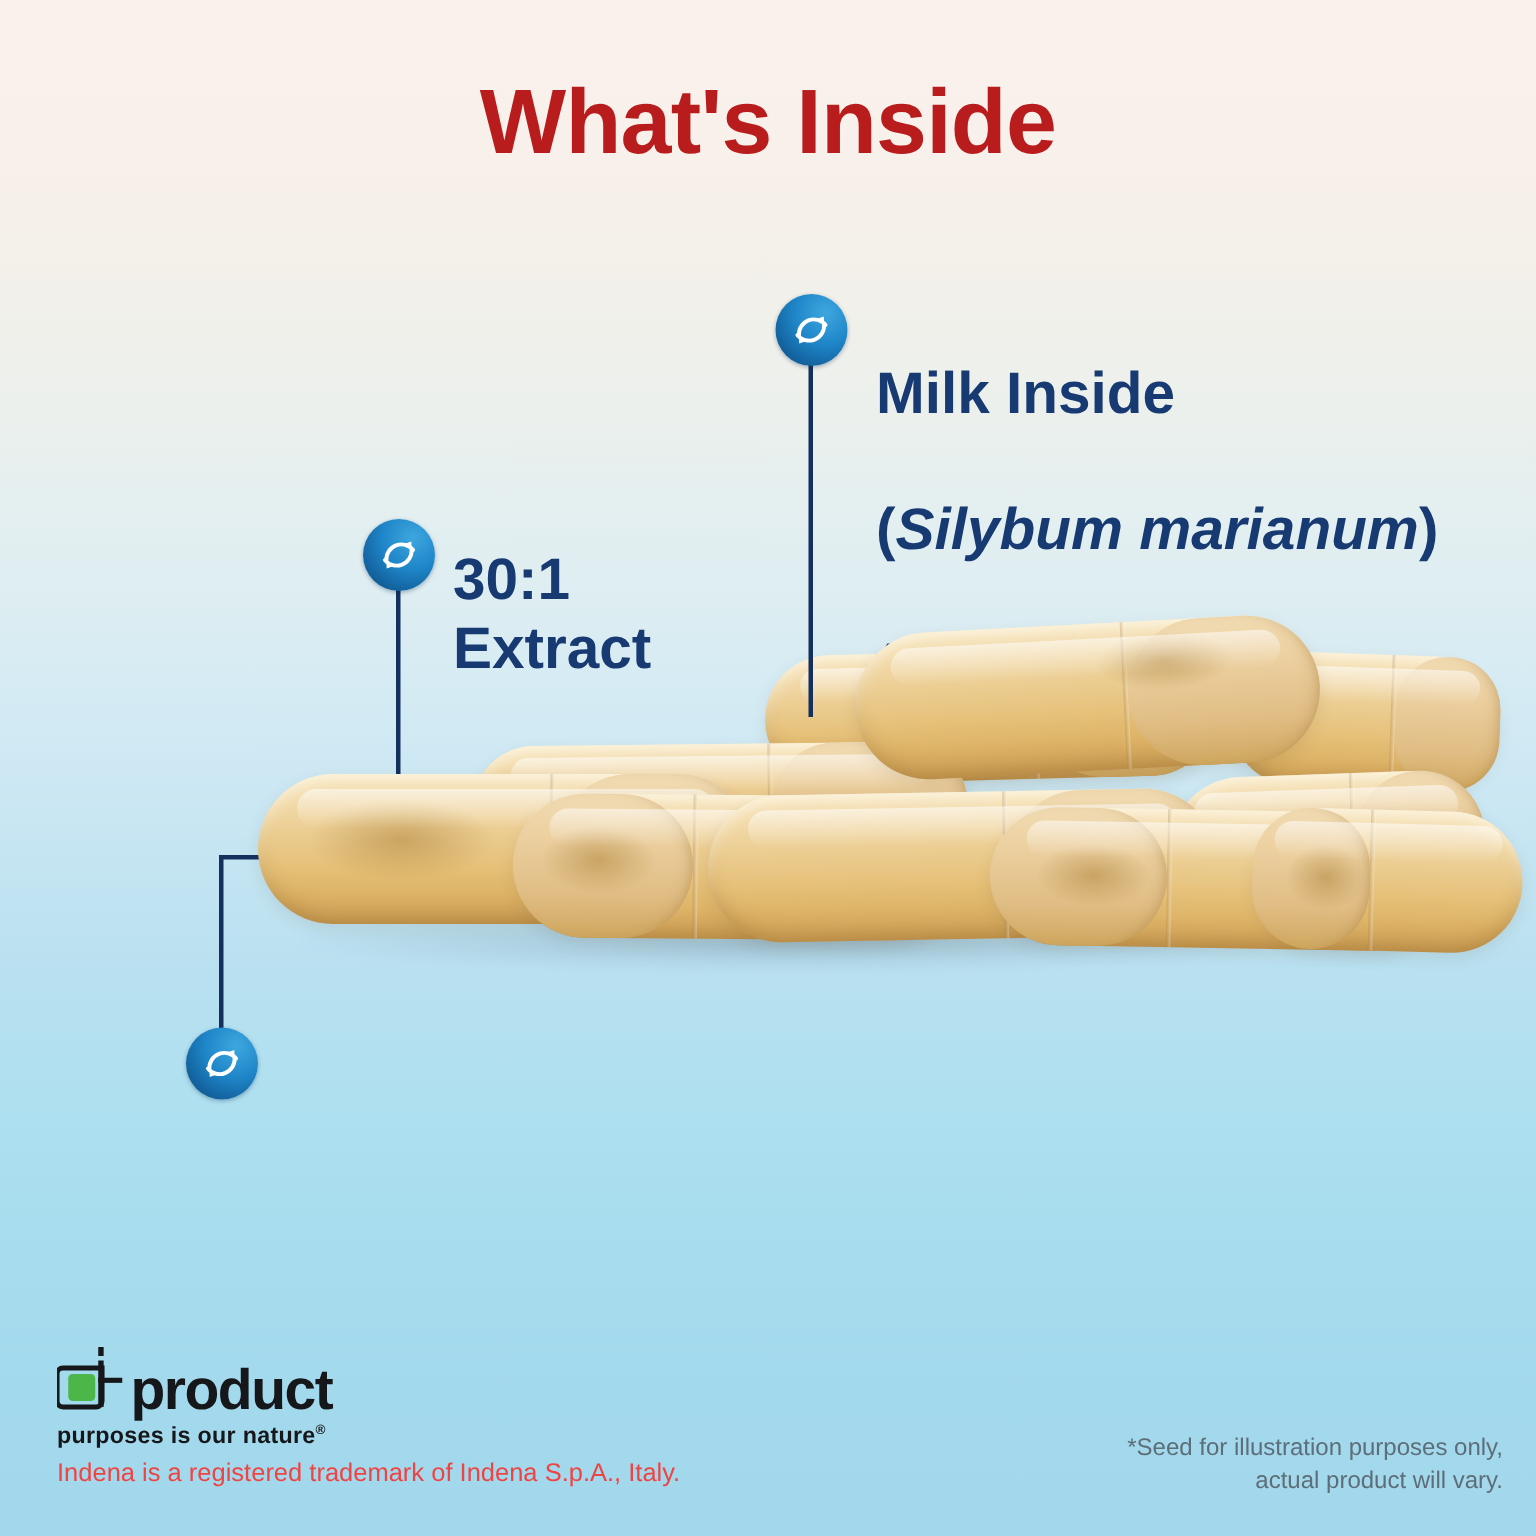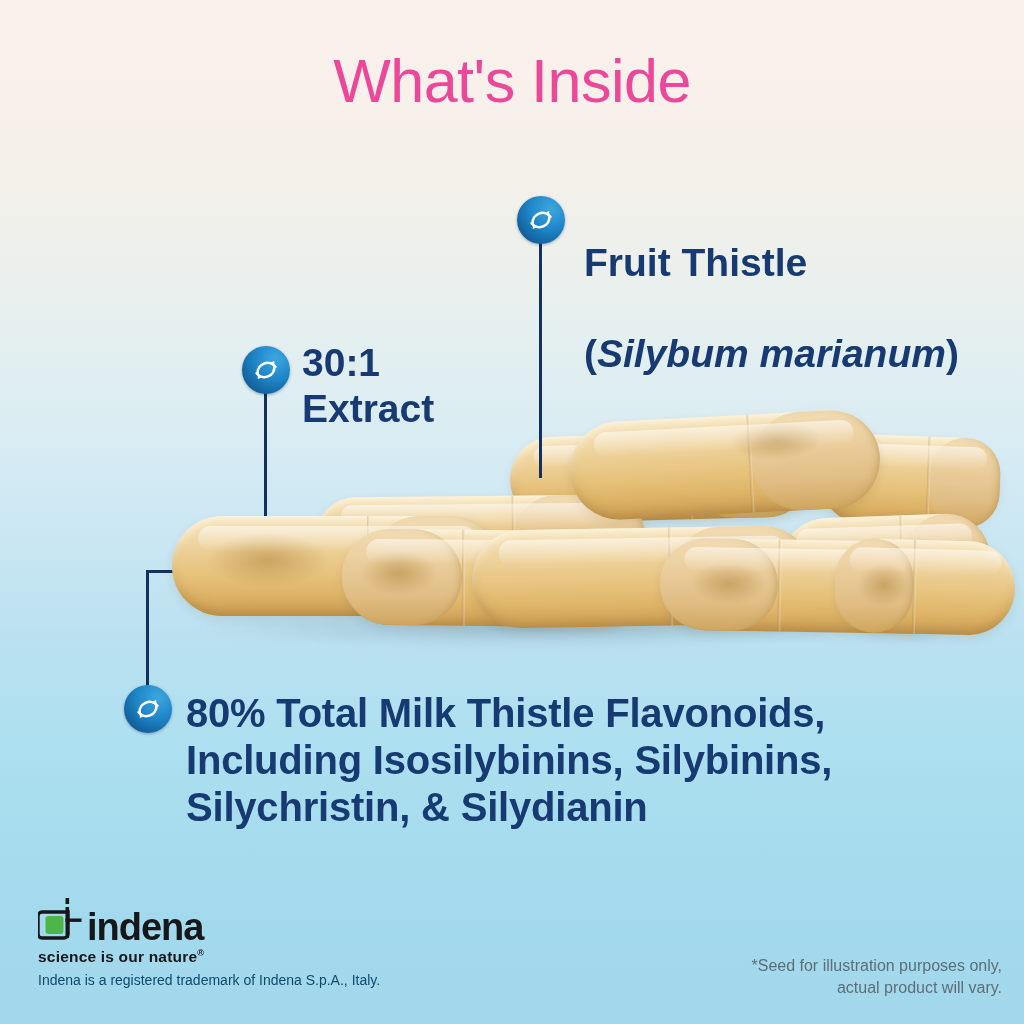--- a/index.html
+++ b/index.html
@@ -23,23 +23,23 @@
         #a3d8ec 100%);
     overflow:hidden;
     position:relative;
   }
   #stage { position:absolute; inset:0; }
 
   
   .title {
     position:absolute; left:0; right:0; top:46px;
     text-align:center;
-    font-size:61px; font-weight:normal;
+    font-size:61px; font-weight:bold;
     letter-spacing:-0.5px;
-    color:#ec4899;
+    color:#b91c1c;
   }
 
   
   .pile { position:absolute; left:180px; top:398px; width:700px; height:245px; }
   .cap {
     position:absolute;
     border-radius:999px;
     background:linear-gradient(to bottom,
         #f6e3bc 0%, #f3dcae 14%, #edd097 34%,
         #e5c078 62%, #dcb165 82%, #cfa258 100%);
@@ -97,41 +97,41 @@
 
   .callout-text {
     position:absolute;
     color:#173a72;
     font-weight:bold;
     line-height:1.17;
     white-space:pre-line;
   }
   .c-150 { left:584px; top:194px; font-size:39px; }
   .c-150 .sci { font-style:italic; }
-  .c-301 { left:302px; top:340px; font-size:39px; }
+  .c-301 { left:302px; top:364px; font-size:39px; }
   .c-80  { left:186px; top:690px; font-size:40px; letter-spacing:-0.2px; }
 
   
   .logo-wrap { position:absolute; left:38px; top:898px; }
   .logo-row { display:flex; align-items:flex-end; gap:5px; }
   .logo-mark { position:relative; width:44px; height:46px; }
   .logo-word {
     font-size:38px; font-weight:bold; color:#15171a;
     letter-spacing:-1px; line-height:.88;
   }
   .logo-tag {
     margin-top:4px;
     font-size:15.5px; font-weight:bold; color:#15171a;
     letter-spacing:.2px;
   }
   .logo-tag sup { font-size:9px; vertical-align:super; }
 
   .fine-left {
     position:absolute; left:38px; top:972px;
-    font-size:14px; color:#0c4a6e;
+    font-size:17px; color:#ef4444;
   }
   .fine-right {
     position:absolute; right:22px; top:955px;
     font-size:16px; color:#5d6e78; text-align:right; line-height:1.35;
     white-space:pre-line;
   }
 </style>
 </head>
 <body>
 
@@ -208,21 +208,21 @@
       <g fill="none" stroke="#ffffff" stroke-width="2.6" stroke-linecap="round">
         <path d="M6.6 19.3 A10 10 0 0 0 24.4 12.4"></path>
         <path d="M25.4 12.7 A10 10 0 0 0 7.6 19.6"></path>
       </g>
       <path d="M24.4 12.4 l-0.2 -5.4 l-5.2 1.9 z" fill="#ffffff"></path>
       <path d="M7.6 19.6 l0.2 5.4 l5.2 -1.9 z" fill="#ffffff"></path>
     </svg>
   </div>
 
   <div class="callout-text c-150">
-    <div>Fruit Thistle</div>
+    <div>Milk Inside</div>
     <div><span>(</span><span class="sci">Silybum marianum</span><span>)</span></div>
     <div>(Fruit/Seed)</div>
   </div>
 
   <div class="leader v" style="left:264px; top:390px; height:144px;"></div>
 
   <div class="pin" style="left:242px; top:346px;">
     <svg width="32" height="32" viewBox="0 0 32 32" aria-hidden="true">
       <g fill="none" stroke="#ffffff" stroke-width="2.6" stroke-linecap="round">
         <path d="M6.6 19.3 A10 10 0 0 0 24.4 12.4"></path>
@@ -243,43 +243,40 @@
     <svg width="32" height="32" viewBox="0 0 32 32" aria-hidden="true">
       <g fill="none" stroke="#ffffff" stroke-width="2.6" stroke-linecap="round">
         <path d="M6.6 19.3 A10 10 0 0 0 24.4 12.4"></path>
         <path d="M25.4 12.7 A10 10 0 0 0 7.6 19.6"></path>
       </g>
       <path d="M24.4 12.4 l-0.2 -5.4 l-5.2 1.9 z" fill="#ffffff"></path>
       <path d="M7.6 19.6 l0.2 5.4 l5.2 -1.9 z" fill="#ffffff"></path>
     </svg>
   </div>
 
-  <div class="callout-text c-80">80% Total Milk Thistle Flavonoids,
-Including Isosilybinins, Silybinins,
-Silychristin, &amp; Silydianin</div>
 
   <div class="logo-wrap">
     <div class="logo-row">
       <div class="logo-mark">
         <svg width="44" height="46" viewBox="0 0 44 46" aria-hidden="true">
 
           <rect x="27.5" y="0" width="3.6" height="6" fill="#15171a"></rect>
 
           <path d="M4 14 h26 v22 a4 4 0 0 1 -4 4 h-22 a4 4 0 0 1 -4 -4 v-18 a4 4 0 0 1 4 -4 z" fill="none" stroke="#15171a" stroke-width="3.4"></path>
 
           <rect x="7.5" y="18" width="18" height="18" rx="3" fill="#4cb648"></rect>
 
           <rect x="27.5" y="9" width="3.6" height="31" fill="#15171a"></rect>
 
           <rect x="27.5" y="20.5" width="16" height="3.4" fill="#15171a"></rect>
         </svg>
       </div>
-      <div class="logo-word">indena</div>
-    </div>
-    <div class="logo-tag"><span>science is our nature</span><sup>®</sup></div>
+      <div class="logo-word">product</div>
+    </div>
+    <div class="logo-tag"><span>purposes is our nature</span><sup>®</sup></div>
   </div>
 
   <div class="fine-left">Indena is a registered trademark of Indena S.p.A., Italy.</div>
 
   <div class="fine-right">*Seed for illustration purposes only,
 actual product will vary.</div>
 
 </div>
 
 </body></html>

